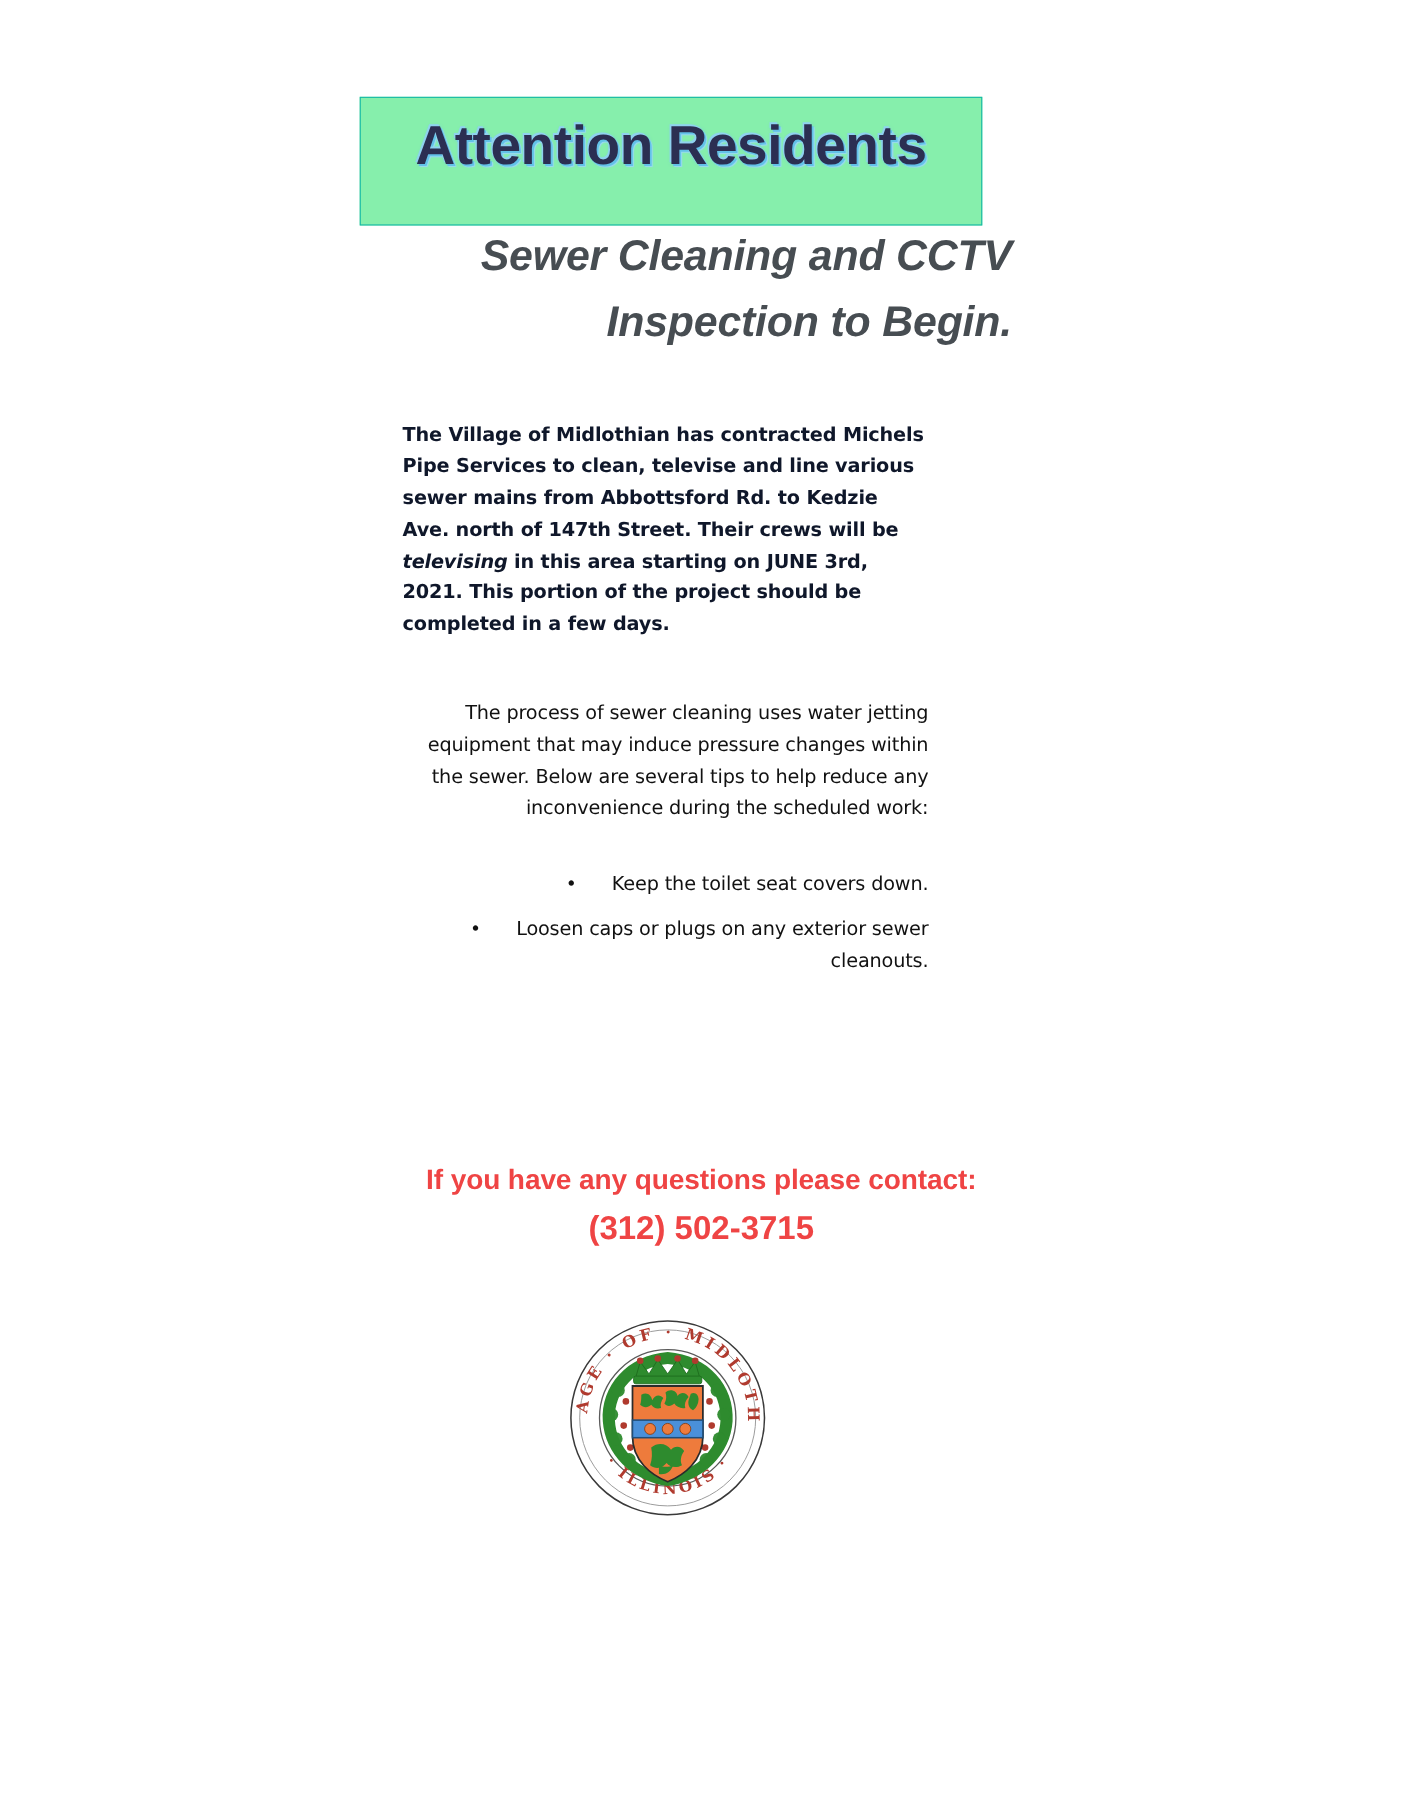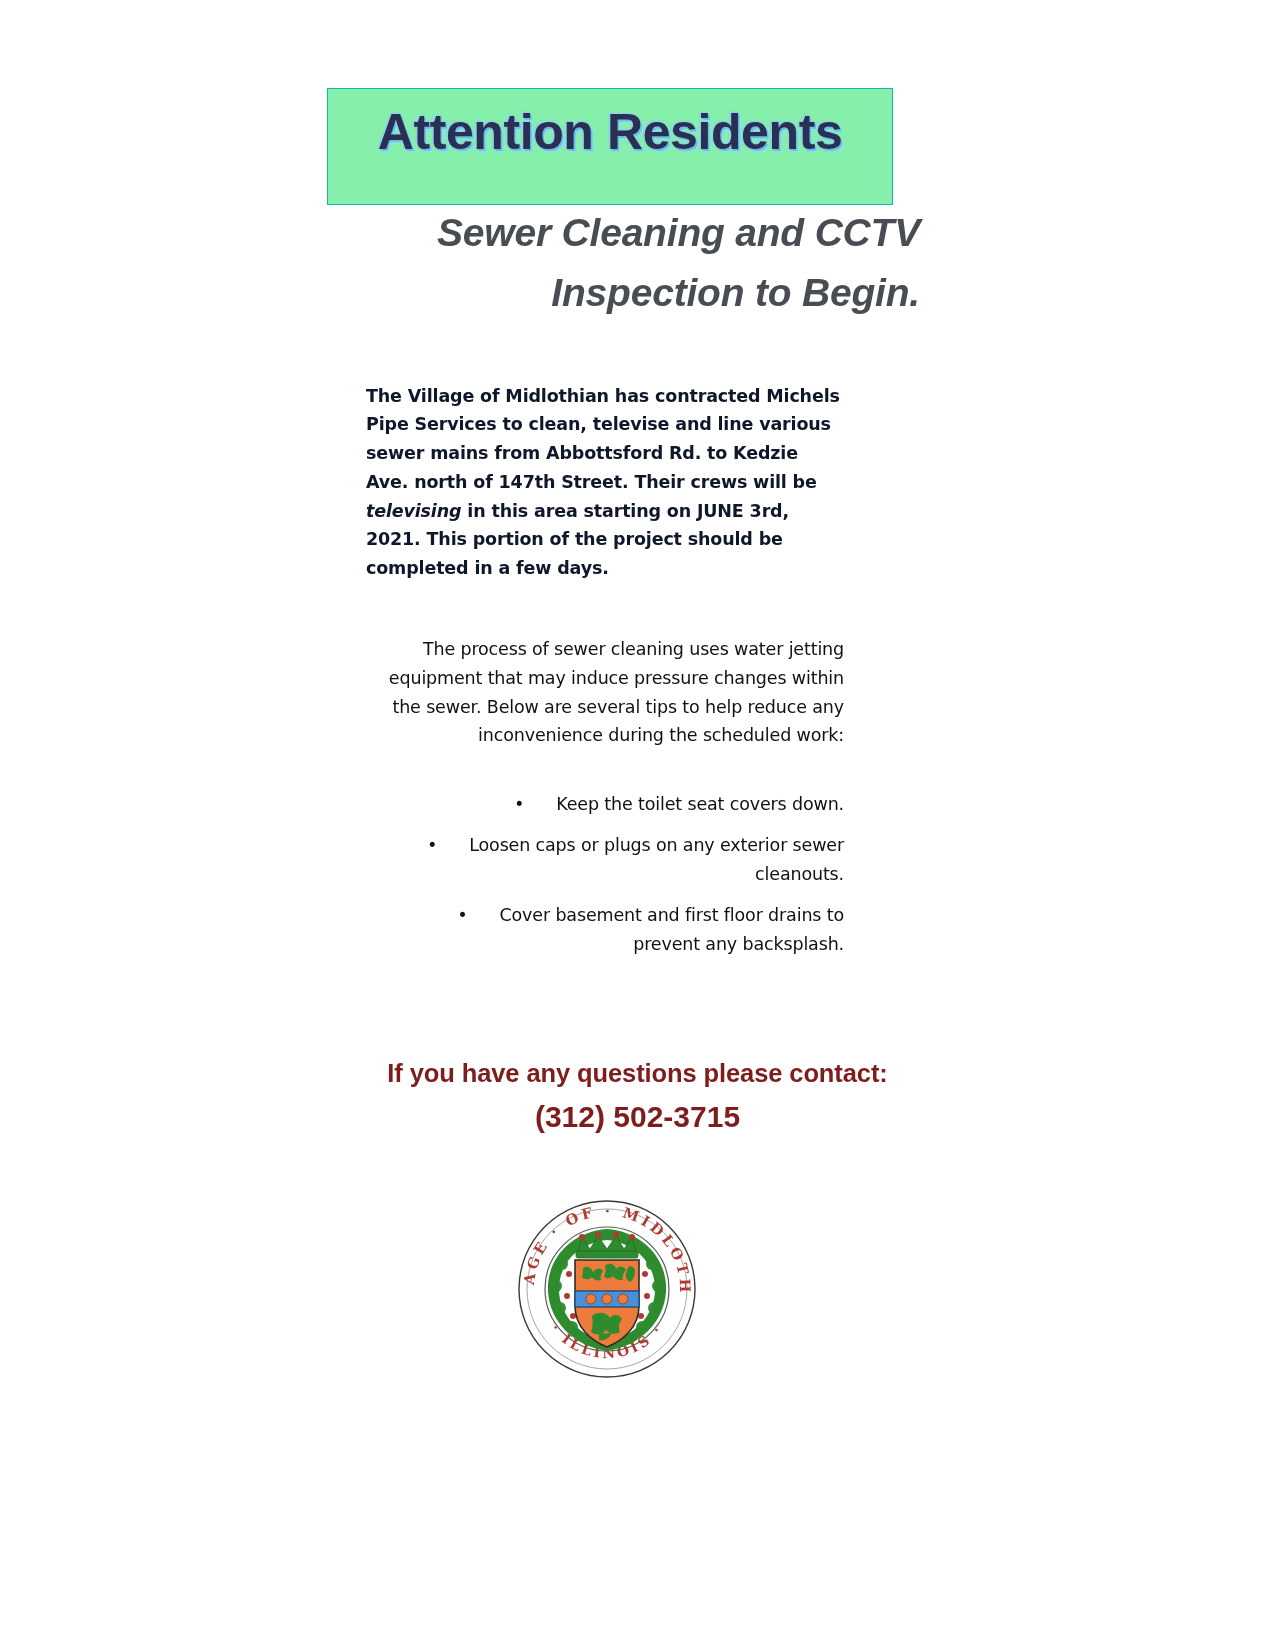--- a/index.html
+++ b/index.html
@@ -125,21 +125,21 @@
 
   
   .contact {
     position: absolute;
     left: 165px;
     top: 1052px;
     width: 945px;
     text-align: center;
     font-family: "Liberation Sans", sans-serif;
     font-weight: bold;
-    color: #7f1d1d;
+    color: #ef4444;
   }
   .contact .c-line1 { font-size: 25.5px; line-height: 42px; letter-spacing: -0.1px; }
   .contact .c-line2 { font-size: 23px; line-height: 42px; margin-top: 2px; }
   .contact .c-line3 { font-size: 30px; line-height: 42px; margin-top: 2px; }
 
   
   .seal-wrap {
     position: absolute;
     left: 512px;
     top: 1194px;
@@ -201,23 +201,20 @@
     <div class="bullets">
 
       <div class="bullet-item">
         <span class="dot">•</span><span class="btxt">Keep the toilet seat covers down.</span>
       </div>
 
       <div class="bullet-item">
         <span class="dot">•</span><span class="btxt">Loosen caps or plugs on any exterior sewer cleanouts.</span>
       </div>
 
-      <div class="bullet-item">
-        <span class="dot">•</span><span class="btxt">Cover basement and first floor drains to prevent any backsplash.</span>
-      </div>
 
 
     </div>
   </div>
 
   <div class="contact">
     <div class="c-line1">If you have any questions please contact:</div>
     <div class="c-line3">(312) 502-3715</div>
   </div>
 

